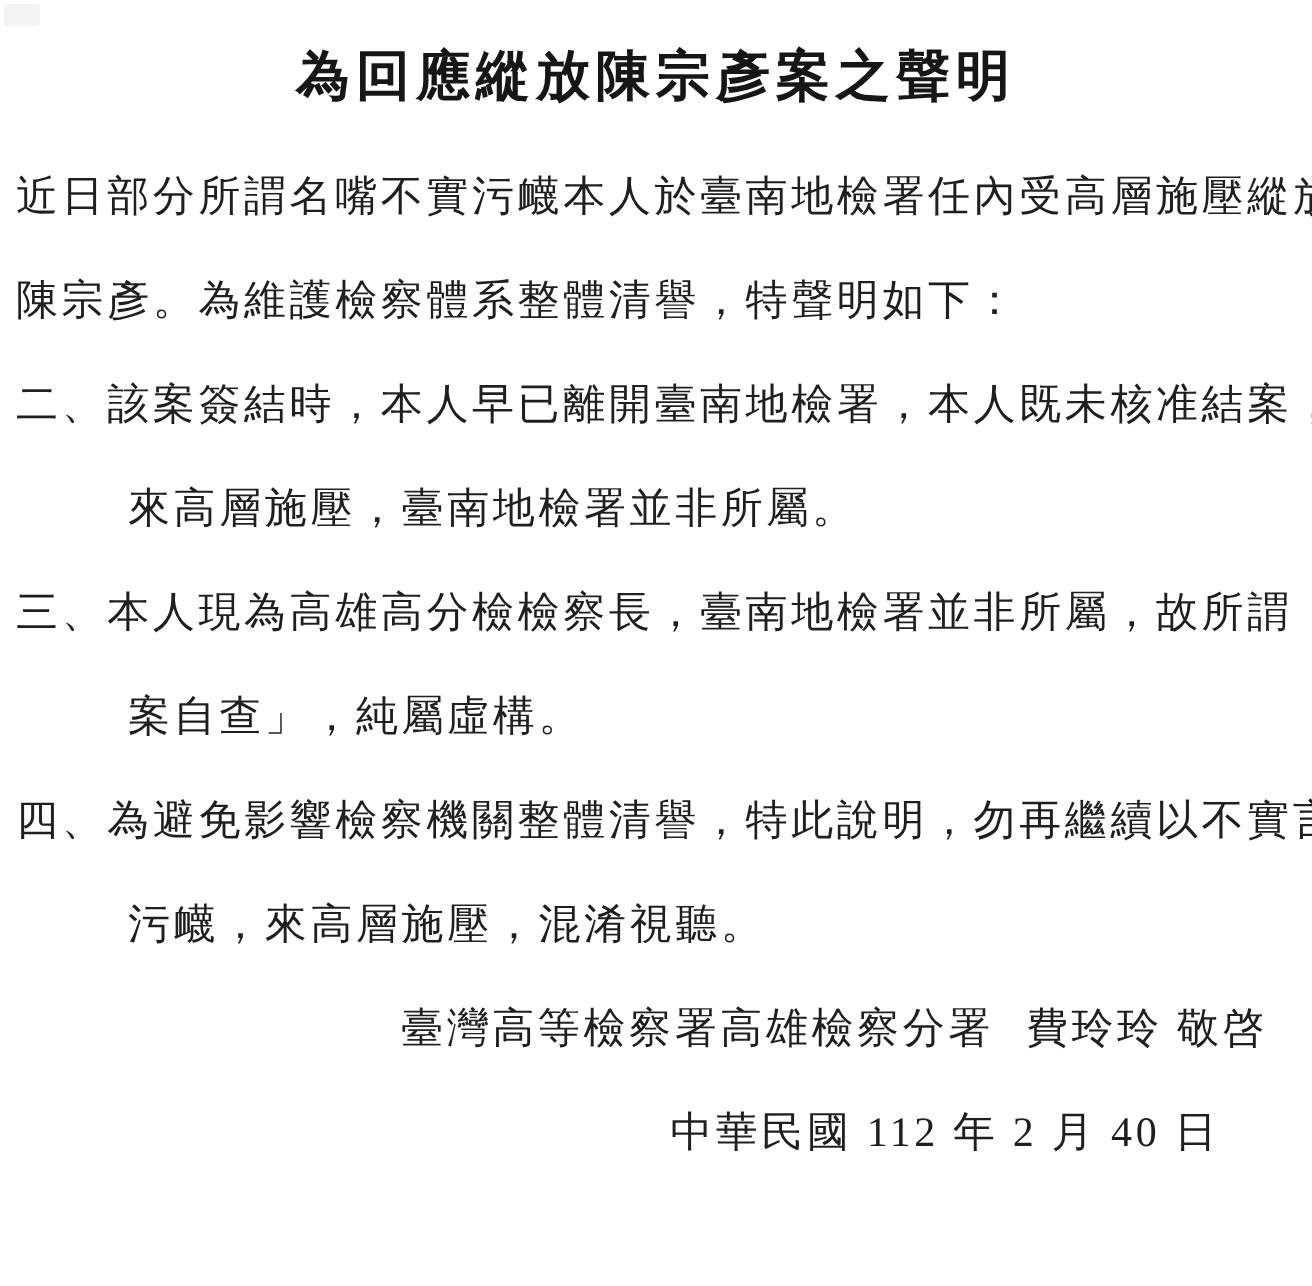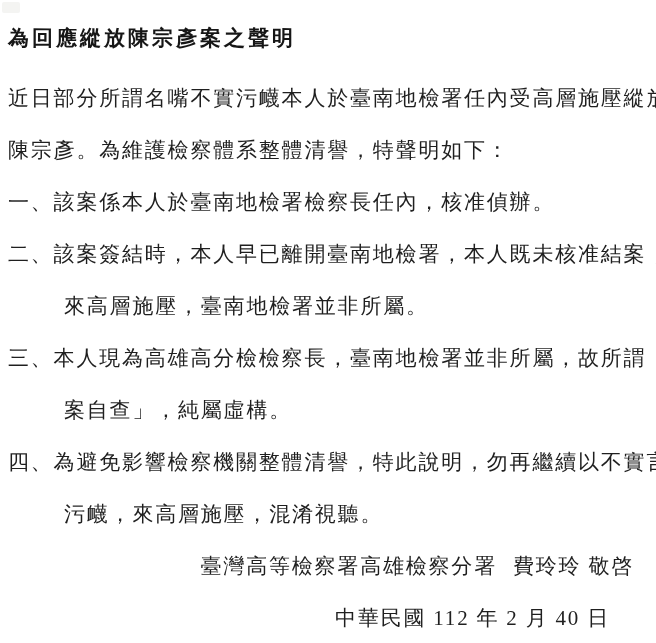--- a/index.html
+++ b/index.html
@@ -26,21 +26,22 @@
     position: absolute;
     left: 2px;
     top: 2px;
     width: 18px;
     height: 11px;
     background: #f4f4f2;
     border-radius: 2px;
   }
   .title {
     margin: 0 0 14px 0;
-    font-size: 21px;
+    text-align: center;
+    font-size: 27px;
     font-weight: bold;
     letter-spacing: 3px;
     line-height: 40px;
     color: #161616;
   }
   .line {
     font-size: 21px;
     letter-spacing: 1.8px;
     line-height: 52px;
     height: 52px;
@@ -70,21 +71,20 @@
   <div class="scan-artifact"></div>
 
   <h1 class="title">為回應縱放陳宗彥案之聲明</h1>
 
   <div>
 
     <div class="line">近日部分所謂名嘴不實污衊本人於臺南地檢署任內受高層施壓縱放</div>
 
     <div class="line">陳宗彥。為維護檢察體系整體清譽，特聲明如下：</div>
 
-    <div class="line">一、該案係本人於臺南地檢署檢察長任內，核准偵辦。</div>
 
     <div class="line">二、該案簽結時，本人早已離開臺南地檢署，本人既未核准結案，何</div>
 
     <div class="line cont">來高層施壓，臺南地檢署並非所屬。</div>
 
     <div class="line">三、本人現為高雄高分檢檢察長，臺南地檢署並非所屬，故所謂「自</div>
 
     <div class="line cont">案自查」，純屬虛構。</div>
 
     <div class="line">四、為避免影響檢察機關整體清譽，特此說明，勿再繼續以不實言論</div>

